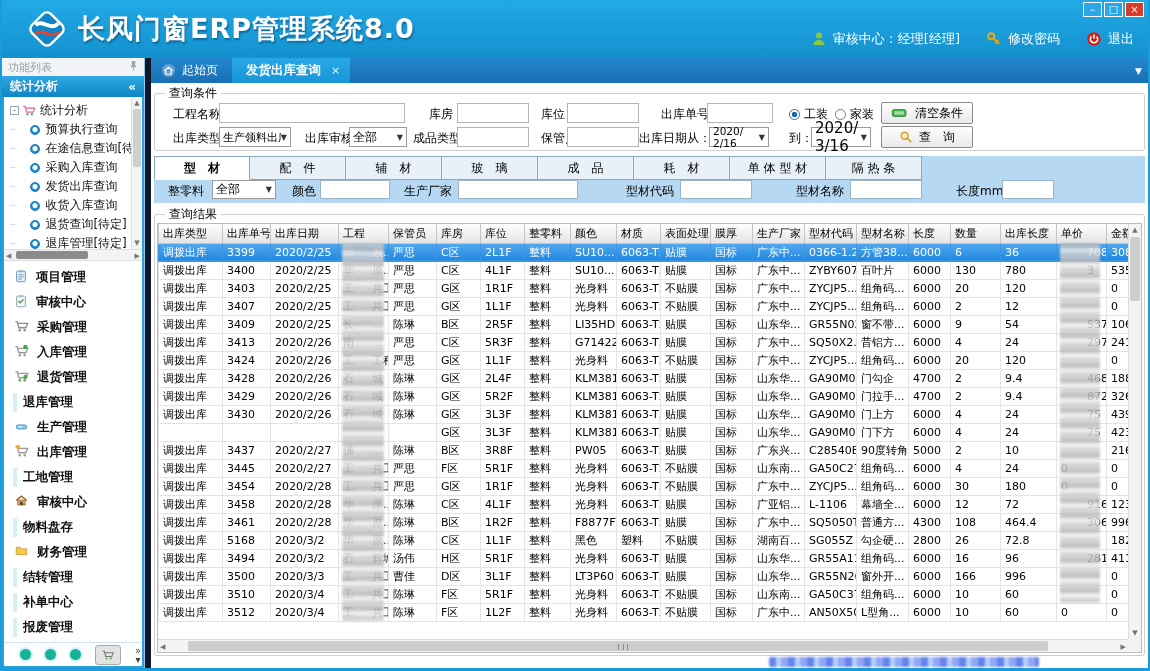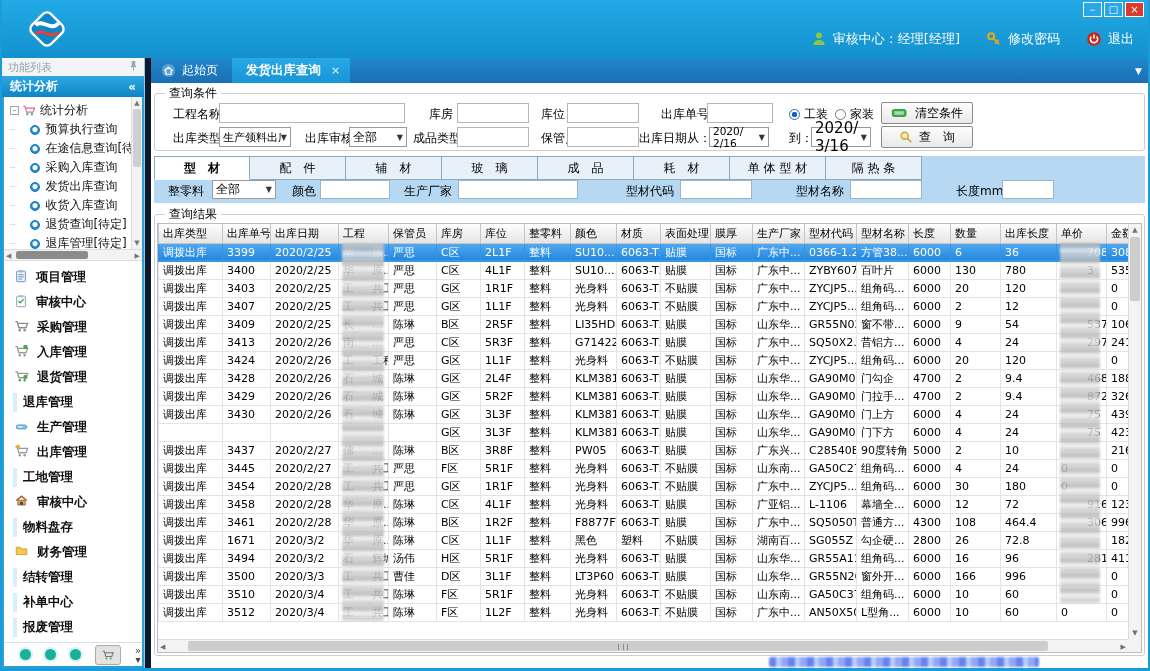--- a/index.html
+++ b/index.html
@@ -164,20 +164,21 @@
 <div class="app">
 
   <div class="titlebar">
     <span class="logo">
       <svg width="46" height="46" viewBox="0 0 48 48">
         <rect x="10" y="10" width="28" height="28" rx="6" transform="rotate(45 24 24)" fill="#0f86c8" stroke="#fff" stroke-width="2.5"></rect>
         <path d="M12 20c8-7 16 7 24-2" stroke="#fff" stroke-width="4" fill="none"></path>
         <path d="M12 29c8-7 16 7 24-2" stroke="#e8412c" stroke-width="3" fill="none"></path>
       </svg>
     </span>
+    <span class="app-title">长风门窗ERP管理系统8.0</span>
 
     <div class="win-controls">
       <div class="win-btn">－</div>
       <div class="win-btn">□</div>
       <div class="win-btn close">×</div>
     </div>
 
     <div class="user-row">
       <span class="icon14">
         <svg viewBox="0 0 16 16" width="16" height="16">
@@ -911,21 +912,21 @@
                       <td>SQ5050T20</td>
                       <td>普通方...</td>
                       <td>4300</td>
                       <td>108</td>
                       <td>464.4</td>
                       <td><span class="gap-p"></span>306</td>
                       <td>996</td>
                     </tr>
                     <tr>
                       <td>调拨出库</td>
-                      <td>1671</td>
+                      <td>5168</td>
                       <td>2020/3/2</td>
                       <td>华<span class="gap-s"></span>原...</td>
                       <td>陈琳</td>
                       <td>C区</td>
                       <td>1L1F</td>
                       <td>整料</td>
                       <td>黑色</td>
                       <td>塑料</td>
                       <td>不贴膜</td>
                       <td>国标</td>

